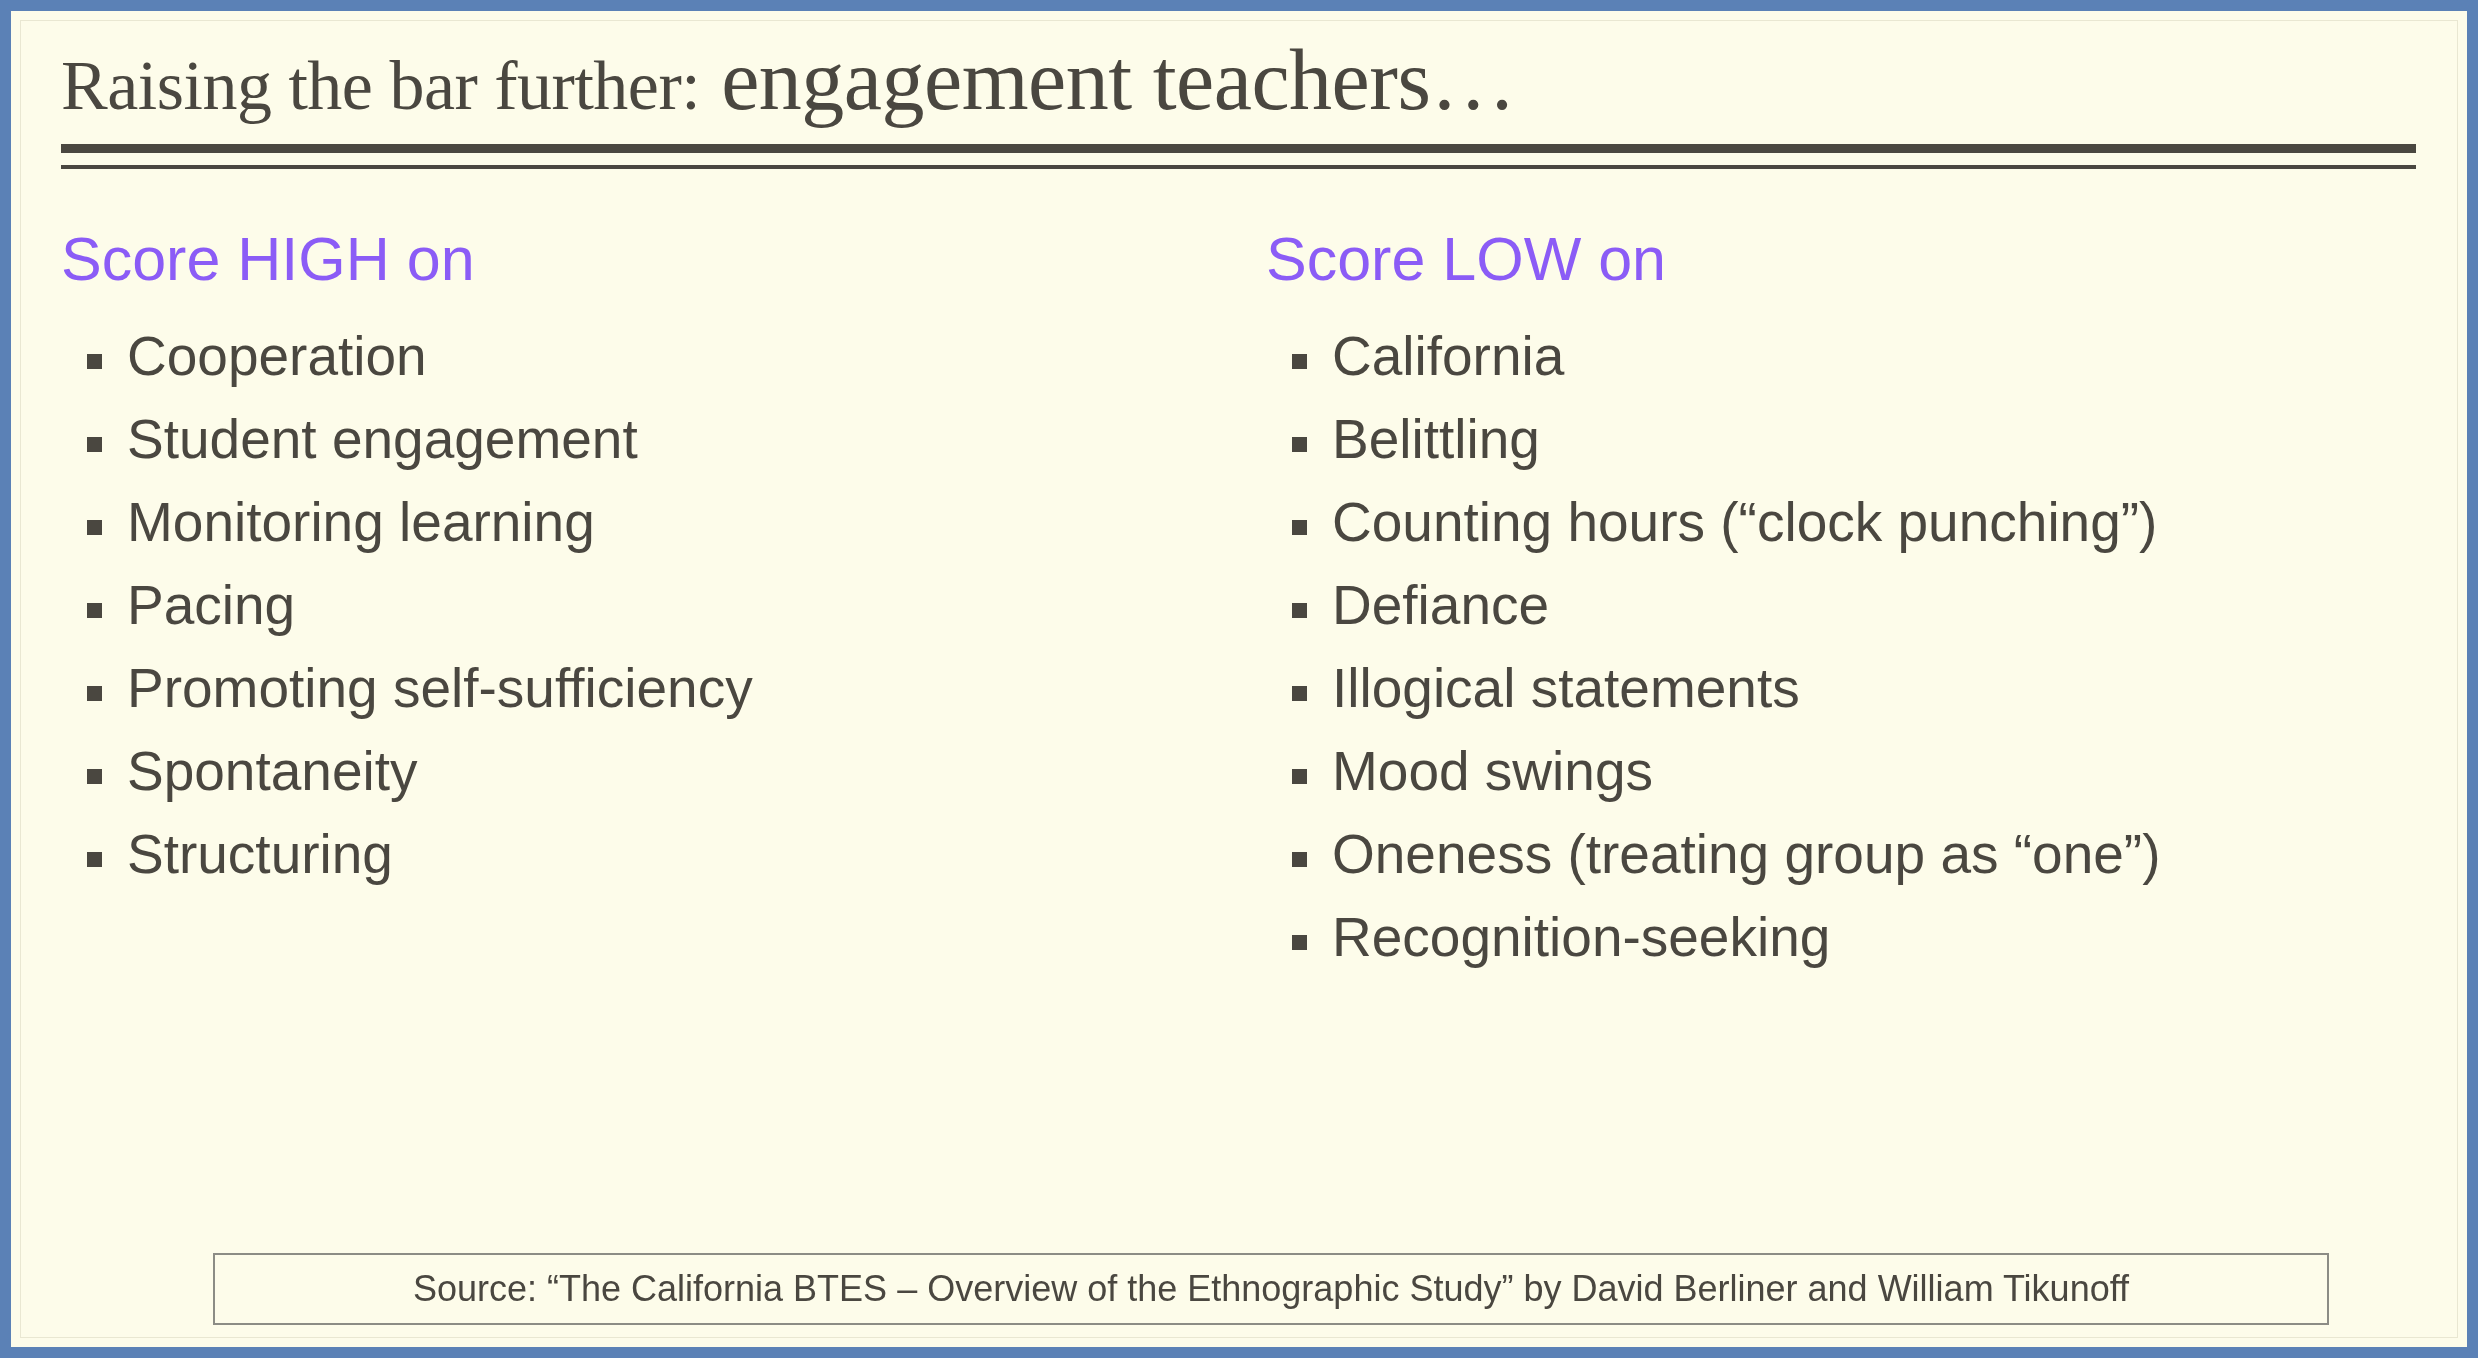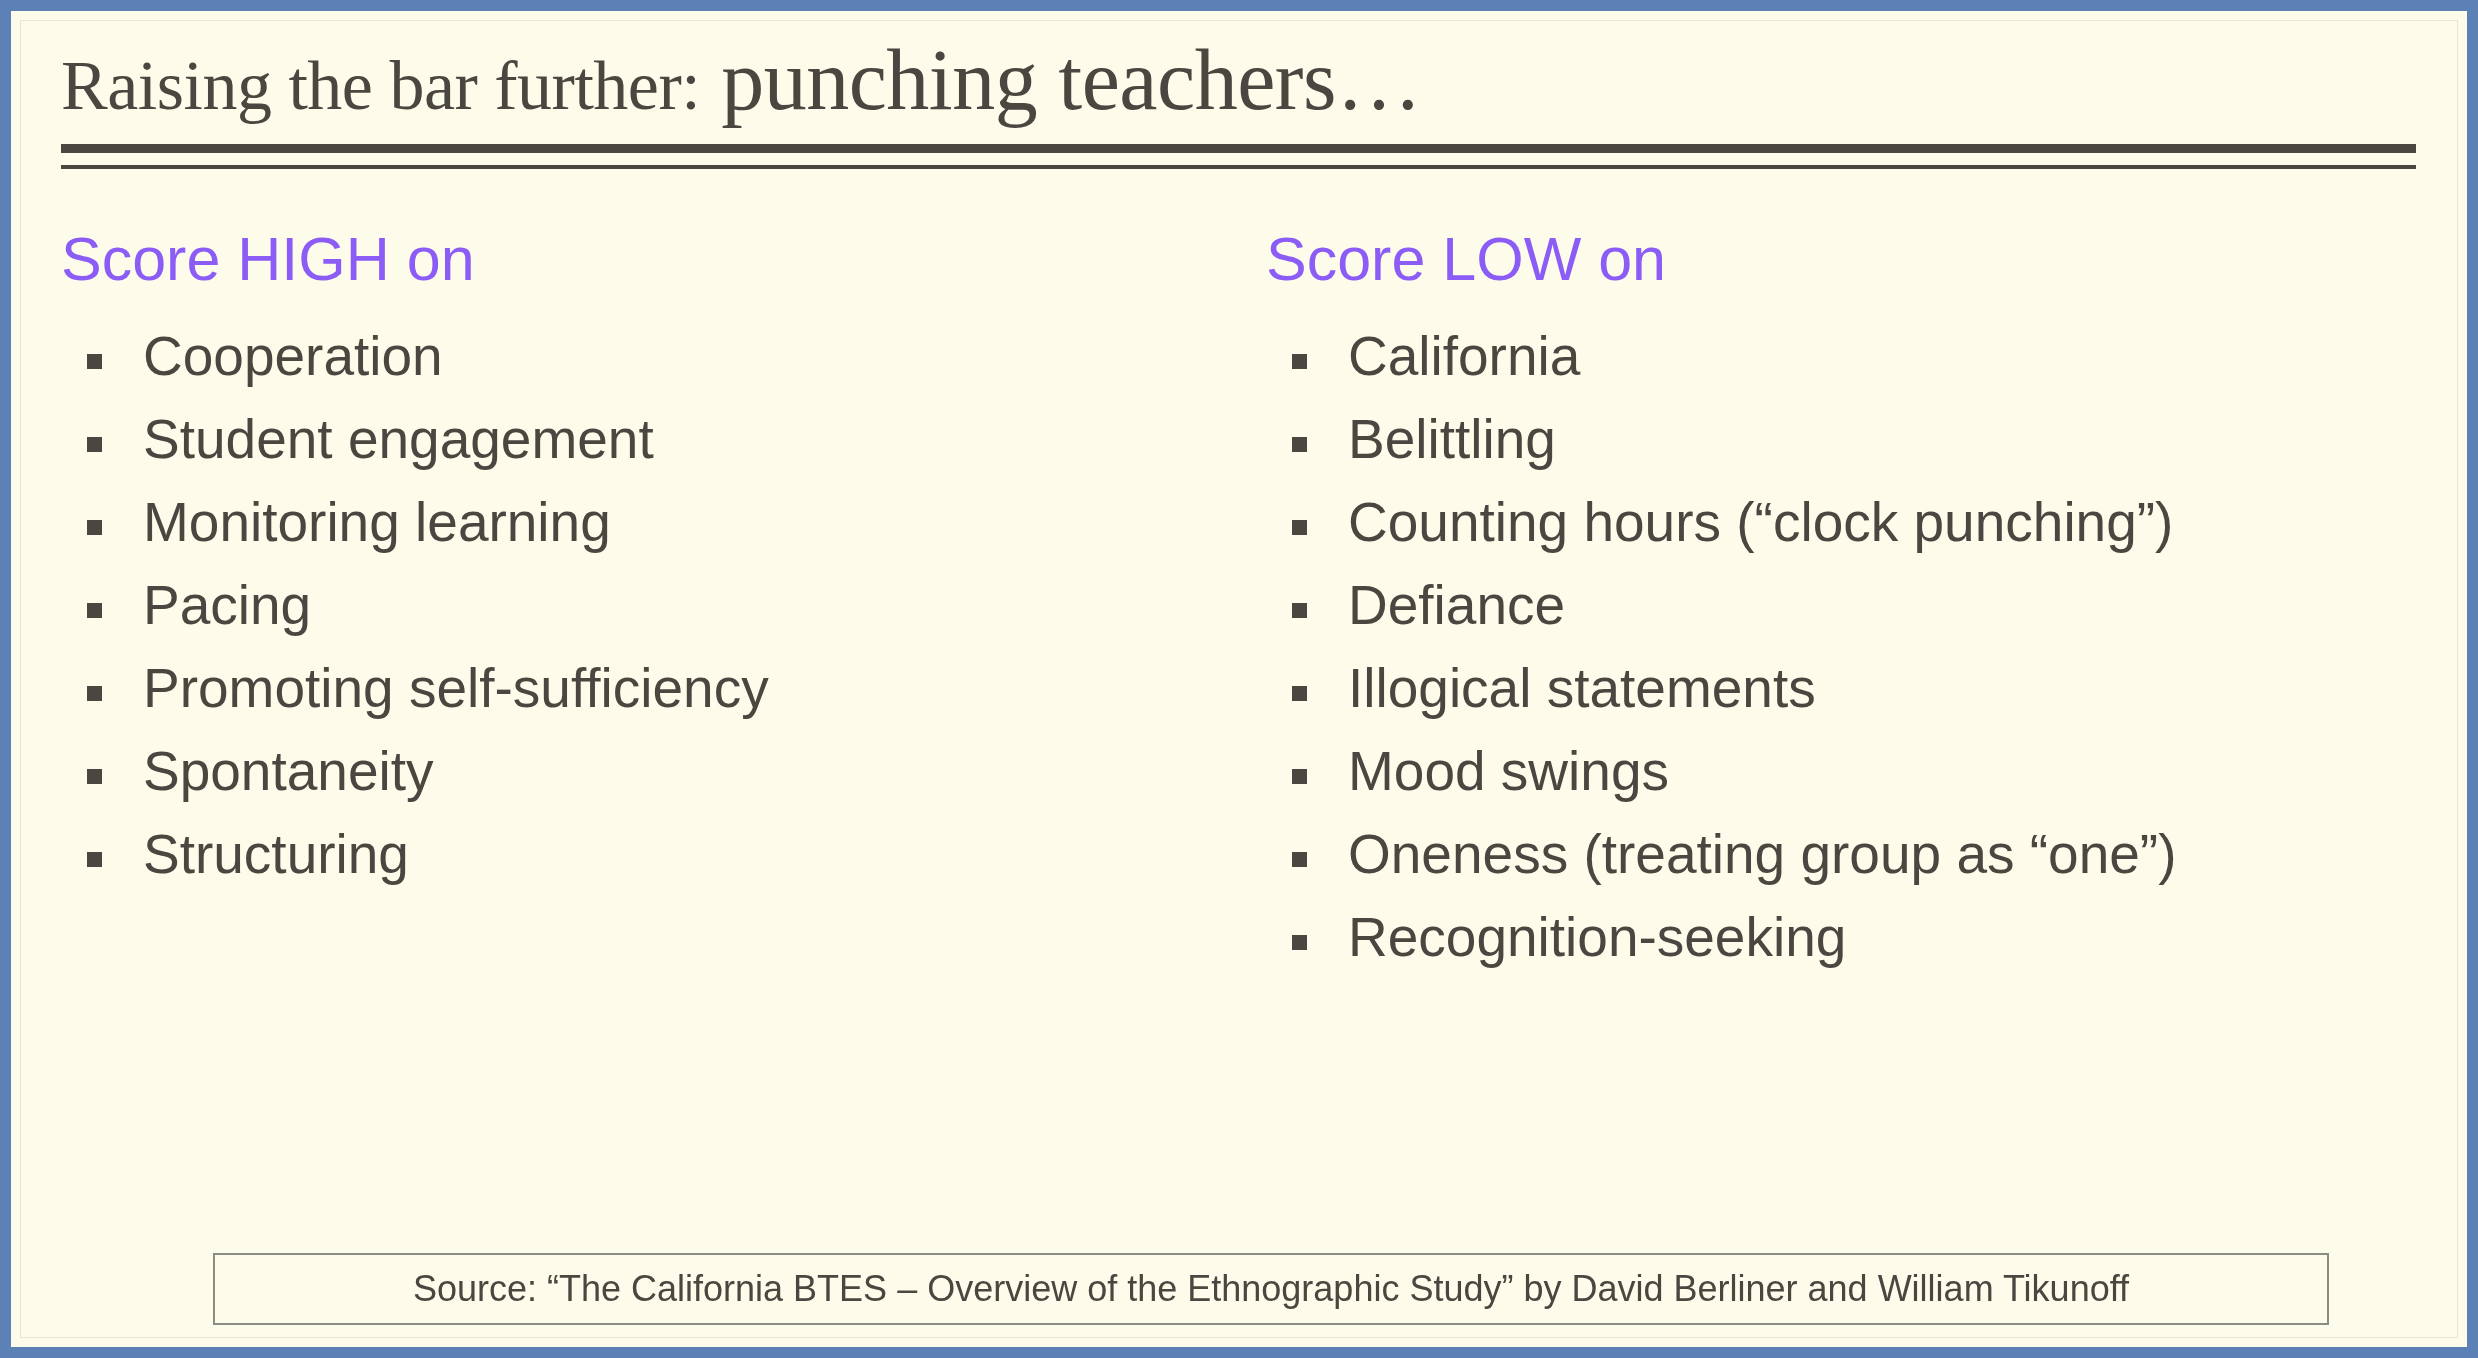--- a/index.html
+++ b/index.html
@@ -104,21 +104,20 @@
   .bullet-list {
     list-style: none;
     margin: 0;
     padding: 0;
   }
   .bullet-item {
     display: flex;
     align-items: flex-start;
     margin-bottom: 25px;
     height: 58px;
-    gap: 16px;
   }
   .bullet-marker {
     flex: 0 0 auto;
     width: 15px;
     height: 15px;
     background: #4a4740;
     margin-top: 26px;
     margin-right: 25px;
     margin-left: 26px;
   }
@@ -152,21 +151,21 @@
     white-space: nowrap;
   }
 </style>
 </head>
 <body>
 
 <div class="slide-frame">
   <div class="slide-inner">
 
     <div class="title-block">
-      <div class="title-line"><span class="title-part-a">Raising the bar further:</span><span class="title-part-b"> punching teachers…</span></div>
+      <div class="title-line"><span class="title-part-a">Raising the bar further:</span><span class="title-part-b"> engagement teachers…</span></div>
       <div class="rule-thick"></div>
       <div class="rule-thin"></div>
     </div>
 
     <div class="columns">
 
       <div class="column column-left">
         <div class="col-heading">Score HIGH on</div>
         <ul class="bullet-list">
           <li class="bullet-item">

